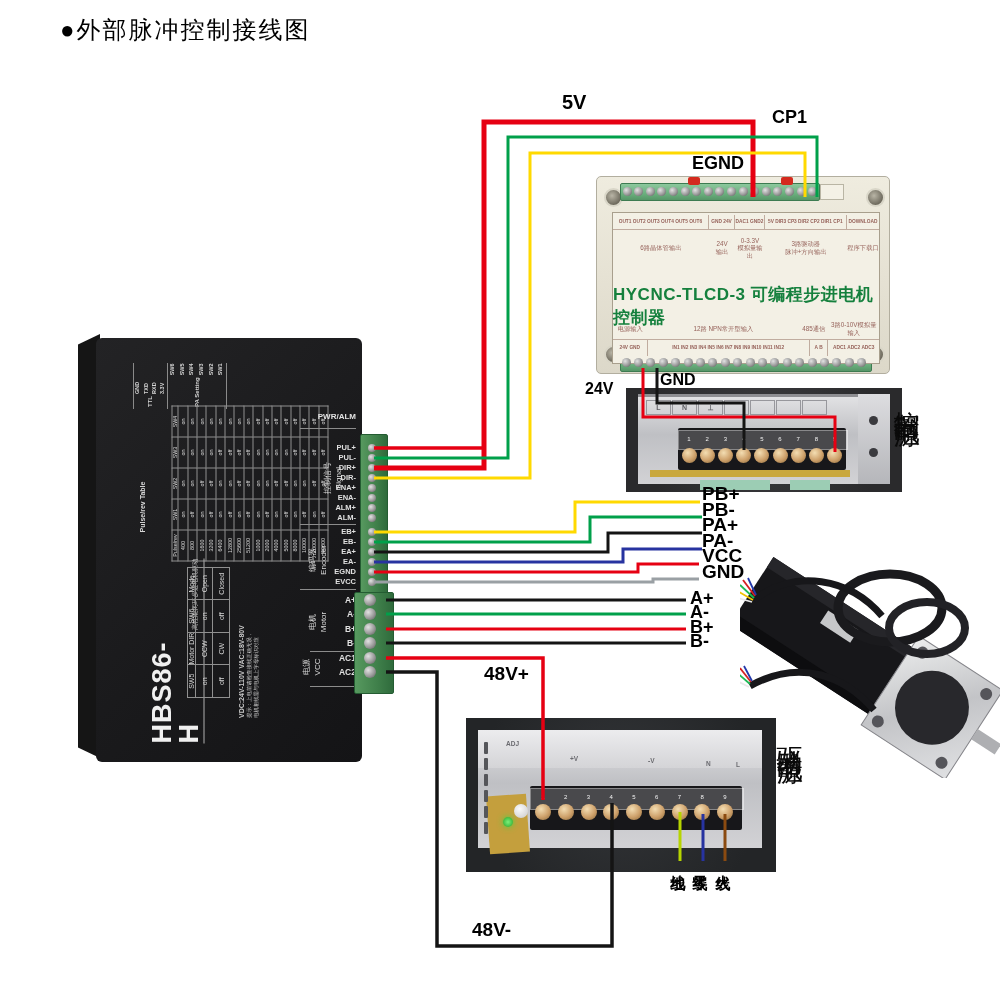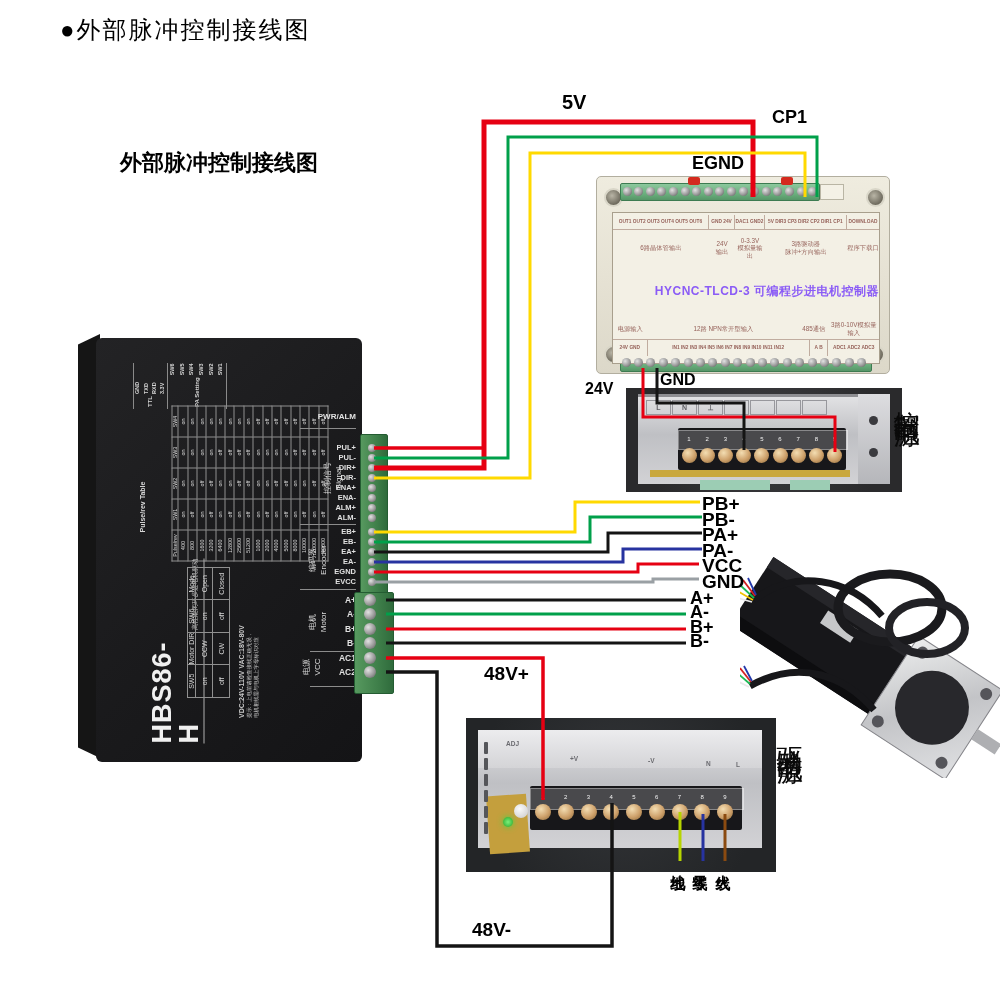--- a/index.html
+++ b/index.html
@@ -67,54 +67,53 @@
   .c-row .cell{white-space:pre-line;text-align:center;overflow:hidden;display:flex;
                align-items:center;justify-content:center;line-height:1.2;}
   .row-t1{top:2px;height:15px;grid-template-columns:36% 10% 11% 31% 12%;font-size:4.8px;font-weight:bold;}
   .row-t1 .cell{border-right:0.5px solid #c0ac9f;border-bottom:0.5px solid #c0ac9f;}
   .row-t1 .cell:last-child{border-right:none;}
   .row-d1{top:19px;height:32px;grid-template-columns:36% 10% 11% 31% 12%;font-size:6.3px;}
   .row-d2{top:108px;height:16px;grid-template-columns:13% 57% 11% 19%;font-size:6.3px;}
   .row-t2{top:126px;height:17px;grid-template-columns:13% 61% 7% 19%;font-size:4.8px;font-weight:bold;}
   .row-t2 .cell{border-right:0.5px solid #c0ac9f;border-top:0.5px solid #c0ac9f;}
   .row-t2 .cell:last-child{border-right:none;}
-  .ctl-title{position:absolute;left:0;top:70px;width:100%;text-align:right;font-size:12px;
-             font-weight:bold;color:#8b5cf6;letter-spacing:0.5px;}
+  .ctl-title{position:absolute;left:0;top:70px;width:100%;text-align:left;font-size:17px;
+             font-weight:bold;color:#15803d;letter-spacing:0.5px;}
   
   .photo{position:absolute;overflow:hidden;}
   .psu1{left:626px;top:388px;width:276px;height:104px;background:radial-gradient(circle at 50% 45%,#3c3c3f,#2a2a2c 80%);}
   .psu2{left:466px;top:718px;width:310px;height:154px;background:radial-gradient(circle at 50% 45%,#333538,#232527 80%);}
   .metal{position:absolute;background:linear-gradient(180deg,#e4e4e6,#bfc0c4 45%,#d2d2d5);}
   .tblock{position:absolute;background:#17171a;border-radius:2px;}
   .tcover{position:absolute;background:rgba(255,255,255,0.22);border:1px solid rgba(255,255,255,0.35);}
   .tnum{position:absolute;color:#f2f2f2;font-size:6px;line-height:1;transform:translateX(-50%);}
   .markbox{position:absolute;border:1px solid #97979c;color:#5f5f64;font-size:7px;font-weight:bold;
            display:flex;align-items:center;justify-content:center;}
   .psu-mark{position:absolute;color:#6a6a6f;font-size:6.5px;font-weight:bold;}
   .vent{position:absolute;background:#55565a;border-radius:1px;}
   .caption-v{position:absolute;writing-mode:vertical-rl;font-family:"Liberation Serif",serif;
              font-size:26px;color:#0a0a0a;letter-spacing:3px;line-height:1;}
   
   .wlabel{position:absolute;font-weight:bold;color:#000;line-height:1;}
-  .enc-labels{position:absolute;left:702px;top:496px;}
+  .enc-labels{position:absolute;left:702px;top:486px;}
   .enc-labels .wl{height:15.5px;line-height:15.5px;font-size:19px;font-weight:bold;}
   .mot-labels{position:absolute;left:690px;top:591px;}
   .mot-labels .wl{height:14.4px;line-height:14.4px;font-size:18px;font-weight:bold;}
   .ac-label{position:absolute;writing-mode:vertical-rl;font-size:15px;font-weight:bold;color:#000;
             letter-spacing:1px;line-height:1;}
   svg.wires{position:absolute;left:0;top:0;z-index:6;pointer-events:none;}
   .lbl-layer{z-index:7;}
 </style>
 </head>
 <body>
 
 <div class="canvas">
 
   <div class="title-top">●外部脉冲控制接线图</div>
-  <div class="subtitle">外部脉冲控制接线图</div>
 
   <div>
     <div class="drv-flange"></div>
     <div class="drv-body"></div>
 
     <div class="rot ttl-block" style="left:157px;top:339px;width:46px;height:94px;">
       <div class="ttl-grp" style="height:34px;">
         <div class="ttl-lab">TTL</div>
         <div class="ttl-pins">
 

